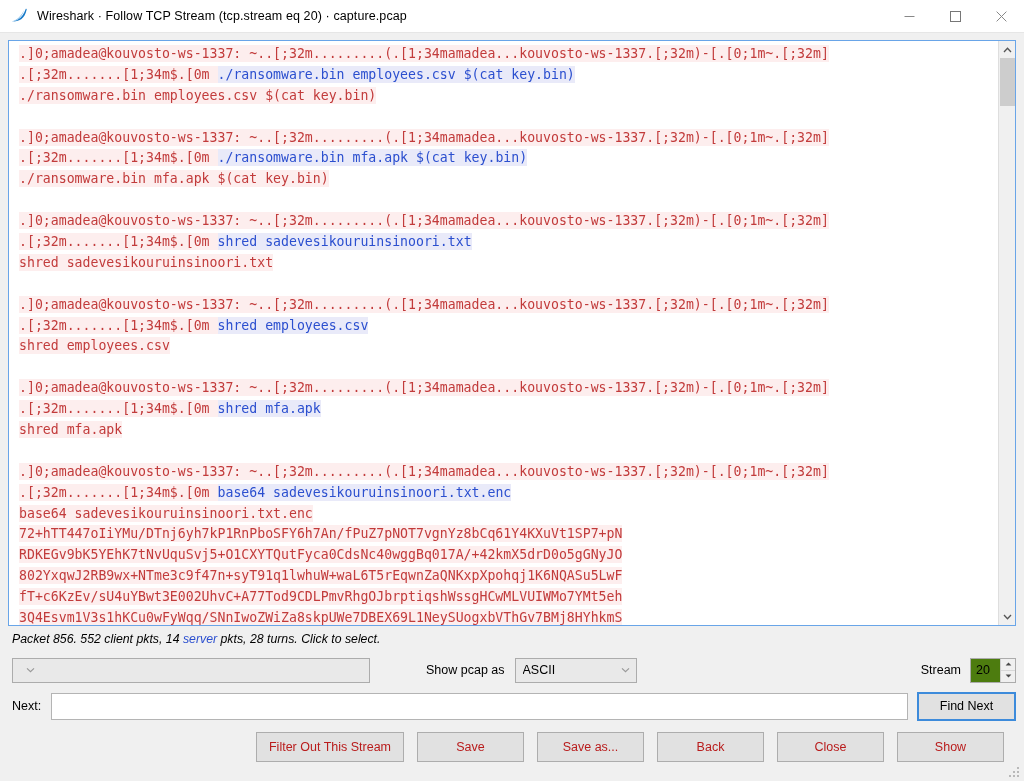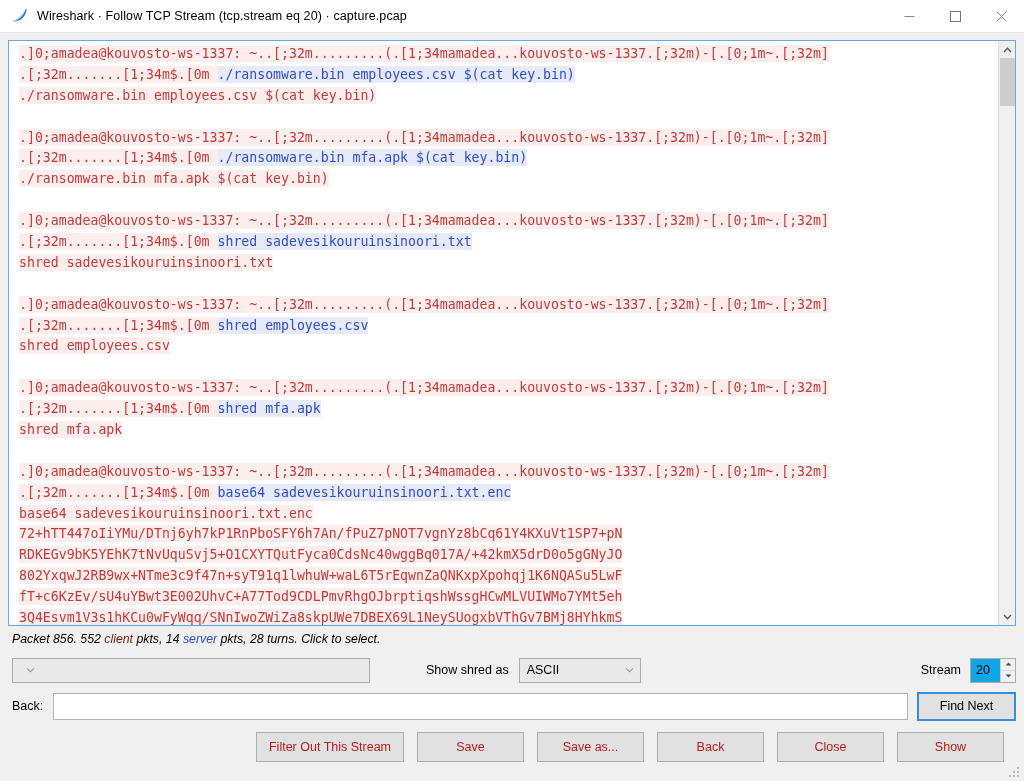--- a/index.html
+++ b/index.html
@@ -88,21 +88,21 @@
   }
 
   
   .statusline {
     margin: 6px 0 0 12px;
     font-size: 12.3px;
     font-style: italic;
     color: #000;
     height: 20px;
   }
-  .statusline .c-client { color: #7f1d1d; }
+  .statusline .c-client { color: #000000; }
   .statusline .c-server { color: #2b4fcf; }
 
   
   .ctrlrow {
     margin: 5px 8px 0 12px;
     height: 26px;
     display: flex; align-items: center;
   }
   .combo {
     height: 25px;
@@ -116,21 +116,21 @@
   .combo .lbl { flex: 1; white-space: nowrap; overflow: hidden; }
   .combo .arrow { width: 20px; display: flex; align-items: center; justify-content: center; }
   #conv-combo { width: 358px; }
   #fmt-combo { width: 122px; }
   .ctrl-label { font-size: 12.5px; color: #000; white-space: nowrap; }
   .spacer-a { width: 56px; }
   .spacer-b { flex: 1; }
 
   .spin {
     height: 25px; width: 46px;
-    border: 1px solid #acacac; background: #0ea5e9;
+    border: 1px solid #acacac; background: #4d7c0f;
     display: flex; align-items: stretch;
     font-size: 12.5px;
   }
   .spin .val {
     flex: 1; display: flex; align-items: center; justify-content: flex-start;
     padding-left: 5px; color: #000;
   }
   .spin .btns { width: 15px; display: flex; flex-direction: column; border-left: 1px solid #cfcfcf; }
   .spin .sb {
     flex: 1; background: #f0f0f0;
@@ -244,21 +244,21 @@
 
   <div class="ctrlrow">
     <div class="combo" id="conv-combo">
       <span class="arrow">
         <svg width="9" height="6" viewBox="0 0 9 6">
             <polyline points="1,1.4 4.5,4.6 8,1.4" fill="none" stroke="#999" stroke-width="1.2"></polyline>
           </svg>
       </span>
     </div>
     <div class="spacer-a"></div>
-    <span class="ctrl-label">Show shred as</span>
+    <span class="ctrl-label">Show pcap as</span>
     <div class="combo" id="fmt-combo" style="margin-left:10px;">
       <span class="lbl">ASCII</span>
       <span class="arrow">
         <svg width="9" height="6" viewBox="0 0 9 6">
             <polyline points="1,1.4 4.5,4.6 8,1.4" fill="none" stroke="#999" stroke-width="1.2"></polyline>
           </svg>
       </span>
     </div>
     <div class="spacer-b"></div>
     <span class="ctrl-label">Stream</span>
@@ -273,21 +273,21 @@
         <span class="sb">
           <svg width="7" height="4" viewBox="0 0 7 4">
               <polygon points="3.5,3.4 0.6,0.4 6.4,0.4" fill="#4a4a4a"></polygon>
             </svg>
         </span>
       </span>
     </div>
   </div>
 
   <div class="findrow">
-    <span class="find-label">Back:</span>
+    <span class="find-label">Next:</span>
     <input class="find-input" type="text" placeholder="" style="">
     <div class="findnext">Find Next</div>
   </div>
 
   <div class="btnrow">
     <div class="btn w-wide">Filter Out This Stream</div>
     <div class="btn w-std">Save</div>
     <div class="btn w-std">Save as...</div>
     <div class="btn w-std">Back</div>
     <div class="btn w-std">Close</div>

